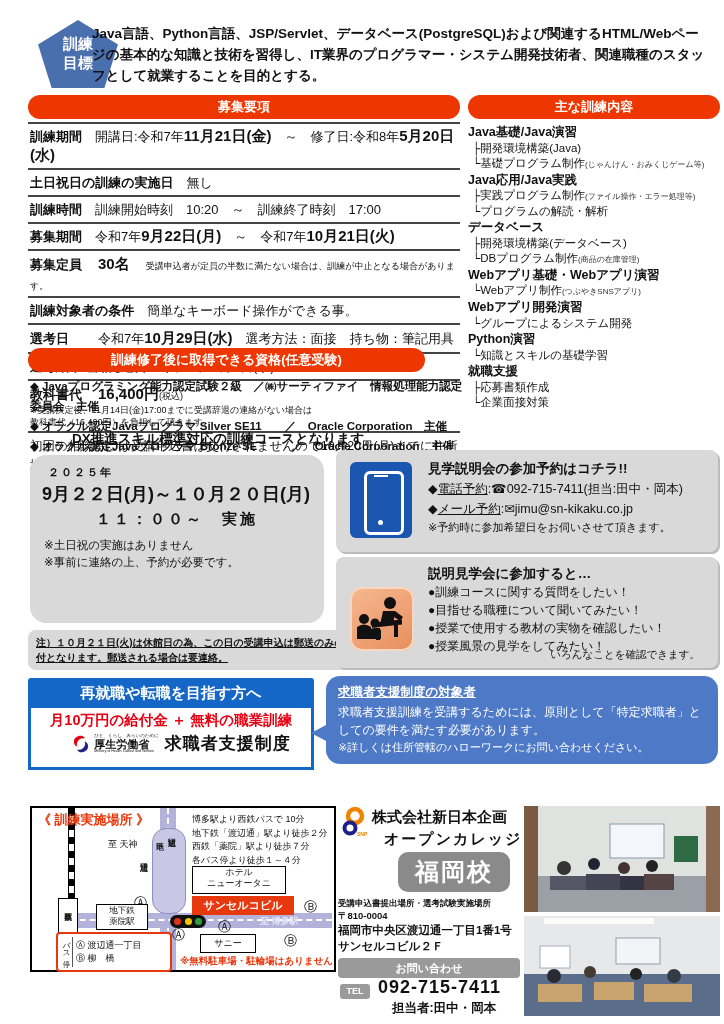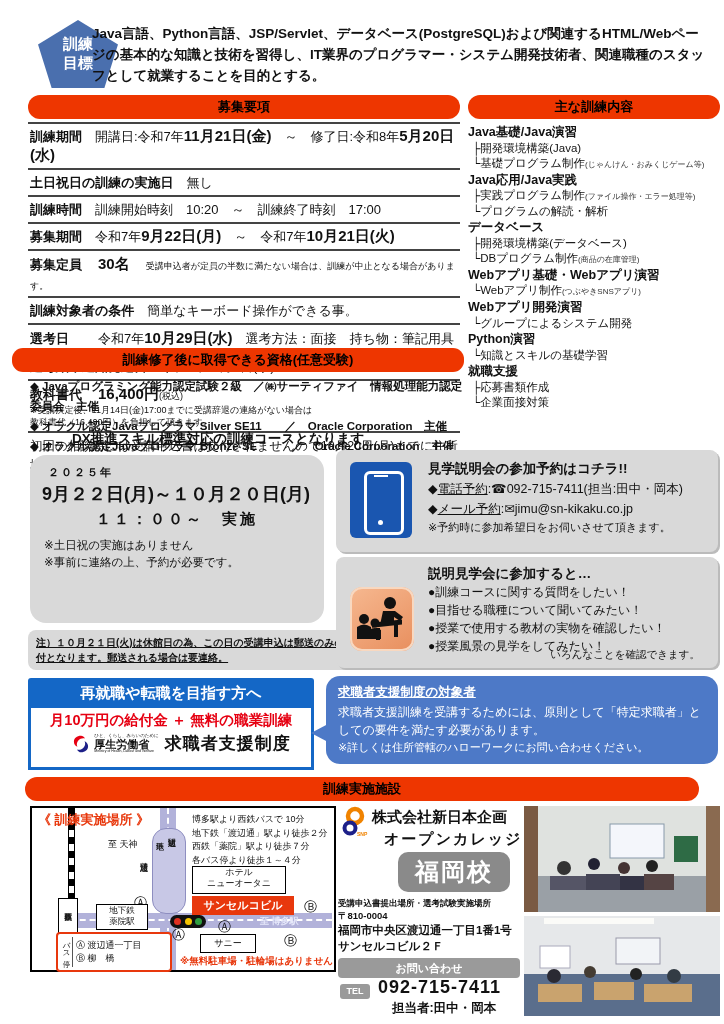--- a/index.html
+++ b/index.html
@@ -1,19 +1,19 @@
 <!DOCTYPE html>
 <html><head>
 <meta charset="utf-8">
 <style>
   html,body{margin:0;padding:0;background:#fff;}
   #page{position:relative;width:724px;height:1024px;background:#fff;overflow:hidden;
         font-family:"Liberation Sans","DejaVu Sans",sans-serif;color:#111;}
   .abs{position:absolute;}
-  .bar{position:absolute;background:#ee3600;color:#000000;font-weight:bold;text-align:center;
+  .bar{position:absolute;background:#ee3600;color:#ffffff;font-weight:bold;text-align:center;
        border-radius:13px;font-size:13px;height:24px;line-height:24px;}
   
   .badge{position:absolute;left:38px;top:20px;width:80px;height:68px;background:#4a6fae;
          clip-path:polygon(50% 0,100% 36%,83% 100%,17% 100%,0 36%);
          display:flex;flex-direction:column;align-items:center;justify-content:center;
          color:#fff;font-weight:bold;font-size:15px;line-height:1.25;}
   .goal-text{position:absolute;left:92px;top:24px;width:618px;font-size:13.5px;font-weight:bold;line-height:1.55;}
   
   .rtable{position:absolute;left:28px;top:122px;width:432px;border-top:2px solid #444;}
   .rrow{border-bottom:2px solid #444;padding:3px 2px;}
@@ -158,21 +158,21 @@
   <div class="tc-item"><span>└</span><span>Webアプリ制作</span><span class="tc-sm">(つぶやきSNSアプリ)</span></div>
   <div class="tc-title">Webアプリ開発演習</div>
   <div class="tc-item"><span>└</span><span>グループによるシステム開発</span><span class="tc-sm"></span></div>
   <div class="tc-title">Python演習</div>
   <div class="tc-item"><span>└</span><span>知識とスキルの基礎学習</span><span class="tc-sm"></span></div>
   <div class="tc-title">就職支援</div>
   <div class="tc-item"><span>├</span><span>応募書類作成</span><span class="tc-sm"></span></div>
   <div class="tc-item"><span>└</span><span>企業面接対策</span><span class="tc-sm"></span></div>
 </div>
 
-<div class="bar" style="left:12px;top:348px;width:452px;border-radius:11px;">訓練修了後に取得できる資格(任意受験)</div>
+<div class="bar" style="left:28px;top:348px;width:397px;">訓練修了後に取得できる資格(任意受験)</div>
 <div class="quals">
   <div>◆ Javaプログラミング能力認定試験２級　／㈱サーティファイ　情報処理能力認定委員会　主催</div>
   <div>◆ オラクル認定Javaプログラマ  Silver SE11　　／　Oracle Corporation　主催</div>
   <div>◆ オラクル認定Javaプログラマ  Bronze SE　　　／　Oracle Corporation　主催</div>
 </div>
 <div class="dx"><span class="u">DX推進スキル標準対応</span><span>の訓練コースとなります。</span></div>
 
 <div class="gray" style="left:30px;top:455px;width:294px;height:168px;">
   <div class="tour-year">２０２５年</div>
   <div class="tour-dates">9月２２日(月)～１０月２０日(月)</div>
@@ -239,21 +239,20 @@
     </div>
   </div>
 </div>
 
 <div class="bubble">
   <div class="bubble-title">求職者支援制度の対象者</div>
   <div class="bubble-body">求職者支援訓練を受講するためには、原則として「特定求職者」としての要件を満たす必要があります。</div>
   <div class="bubble-note">※詳しくは住所管轄のハローワークにお問い合わせください。</div>
 </div>
 
-<div class="bar" style="left:25px;top:777px;width:674px;">訓練実施施設</div>
 
 <div class="map">
   <div class="rail"></div>
   <div class="road-v"></div>
   <div class="road-h"></div>
   <div class="station"></div>
   <span class="vtext abs" style="left:123px;top:28px;">地下鉄</span>
   <span class="vtext abs" style="left:135px;top:24px;">渡辺通駅</span>
   <div class="map-title">《 訓練実施場所 》</div>
   <div class="access">

